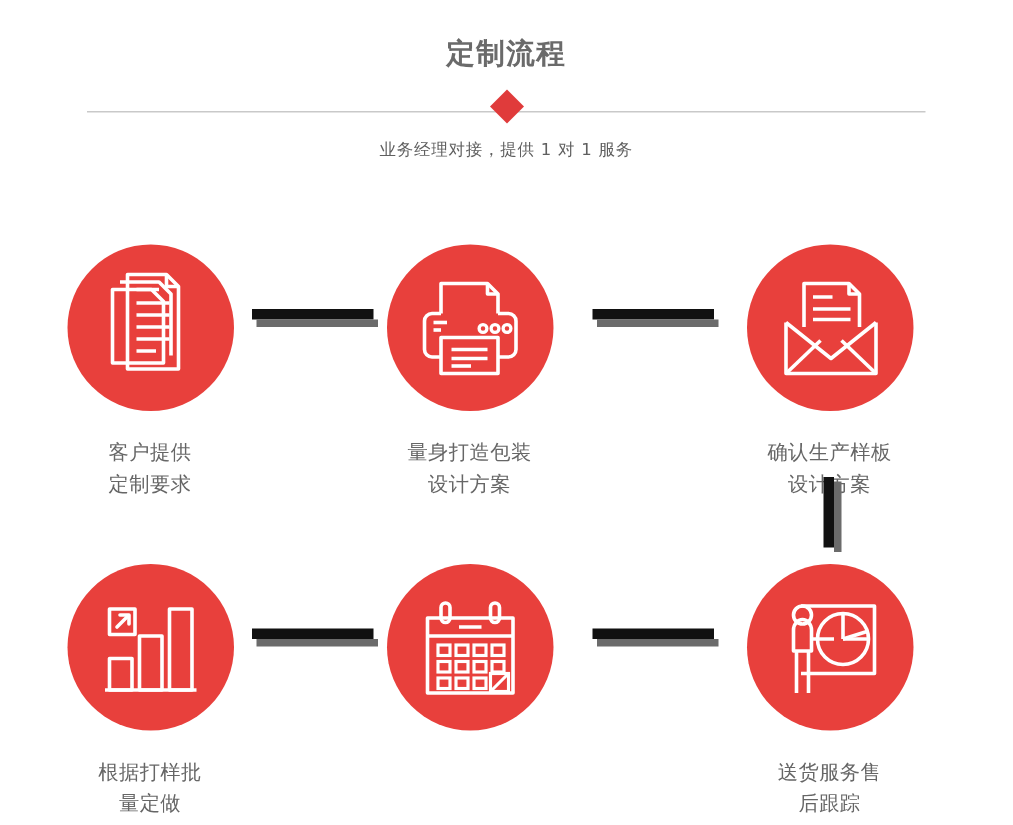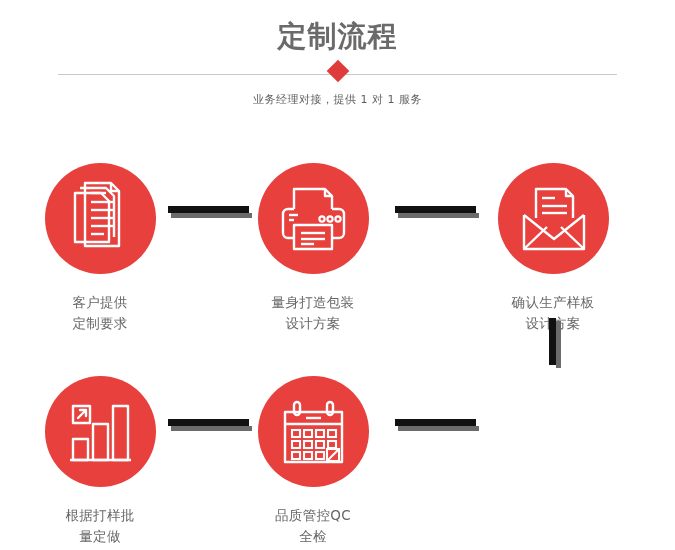--- a/index.html
+++ b/index.html
@@ -24,21 +24,21 @@
     top: 0;
     width: 675px;
     height: 130px;
   }
   .page-title {
     position: absolute;
     left: 0;
     top: 16px;
     width: 675px;
     text-align: center;
-    font-size: 29px;
+    font-size: 19px;
     font-weight: bold;
     color: #6a6a6a;
     letter-spacing: 1px;
     line-height: 40px;
   }
   .divider-wrap {
     position: absolute;
     left: 0;
     top: 62px;
     width: 675px;
@@ -330,23 +330,41 @@
             <rect x="58" y="65" width="8" height="7"></rect>
             <rect x="70" y="65" width="8" height="7"></rect>
             <rect x="34" y="76" width="8" height="7"></rect>
             <rect x="46" y="76" width="8" height="7"></rect>
             <rect x="58" y="76" width="8" height="7"></rect>
             <rect x="69" y="73" width="12" height="12"></rect>
             <path d="M70 84 L80 74"></path>
           </g>
         </svg>
       </div>
-      <div class="node-label">品质管控QC
-全检</div>
     </div>
 
     <div class="conn-h conn-h-1">
       <div class="bar"></div>
       <div class="shadow"></div>
     </div>
 
+    <div class="node node-2">
+      <div class="circle">
+        <svg viewBox="0 0 111 111">
+          <g fill="none" stroke="#ffffff" stroke-width="2.4" stroke-linejoin="round">
+            <path d="M36 28 H85 V73 H36"></path>
+            <circle cx="64" cy="50" r="17"></circle>
+            <path d="M64 50 V33"></path>
+            <path d="M64 50 L80 45"></path>
+            <path d="M64 50 H81"></path>
+            <path d="M31 34 a6 6 0 0 1 12 0 a6 6 0 0 1 -12 0 Z"></path>
+            <path d="M31 44 a6 7 0 0 1 12 0 V58 H31 Z"></path>
+            <path d="M43 50 H58"></path>
+            <path d="M33 58 V86"></path>
+            <path d="M41 58 V86"></path>
+          </g>
+        </svg>
+      </div>
+      <div class="node-label">送货服务售
+后跟踪</div>
+    </div>
   </div>
 </div>
 
 </body></html>

